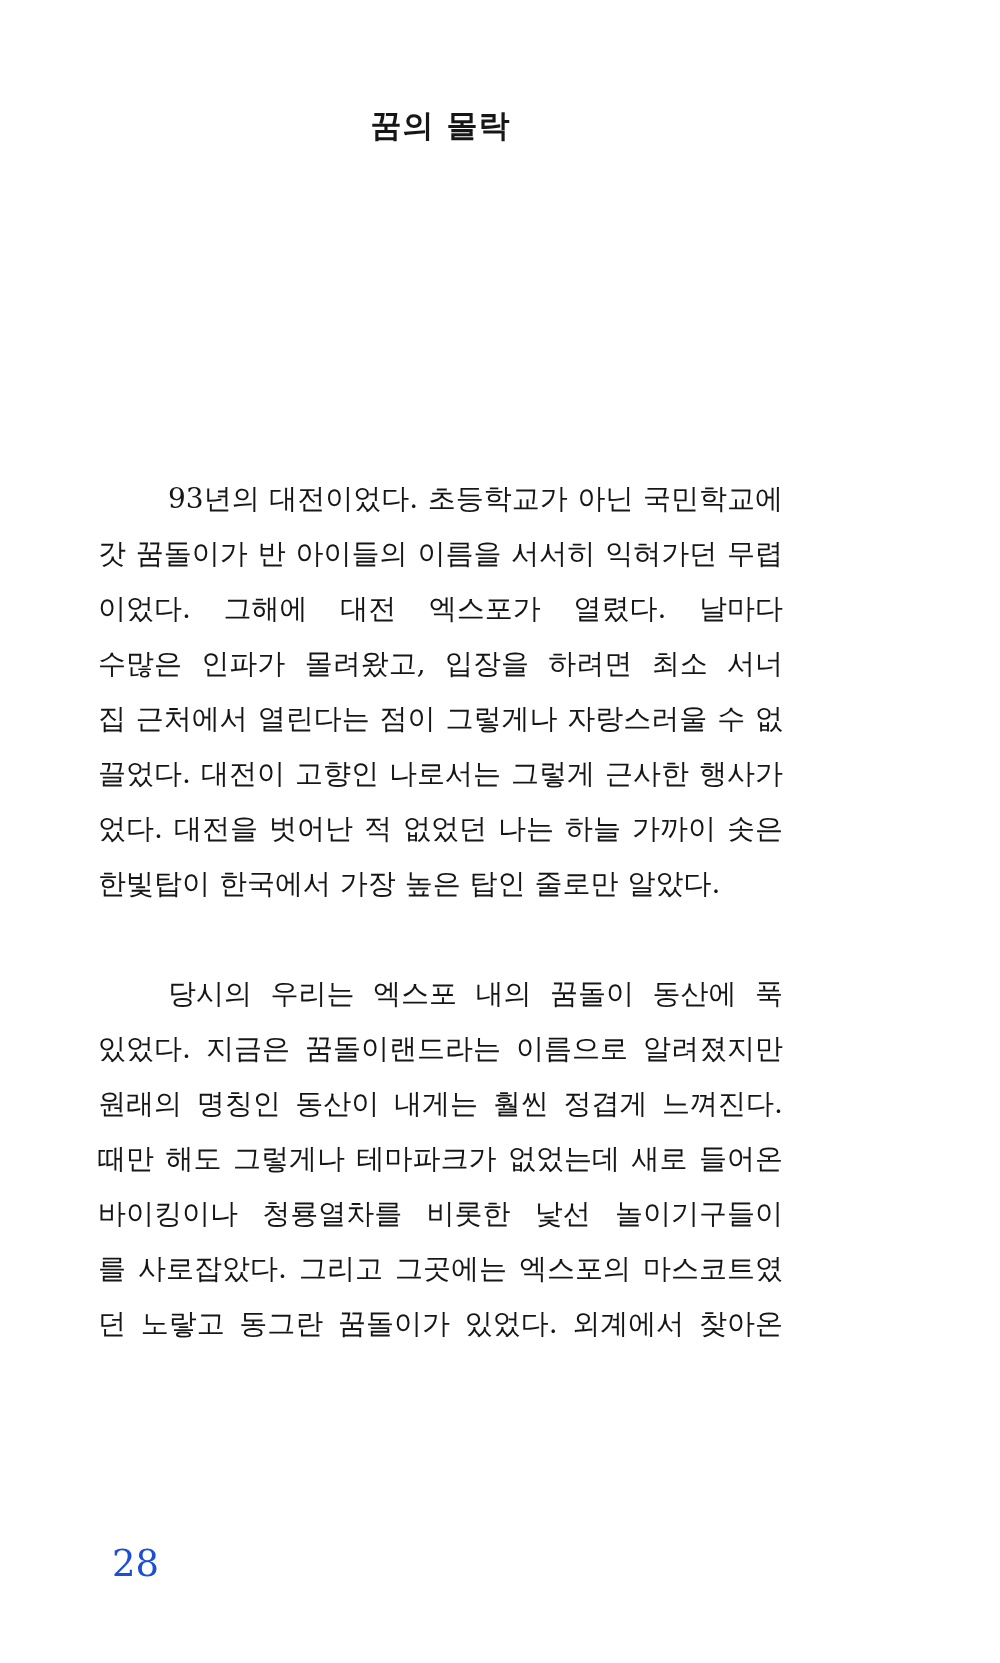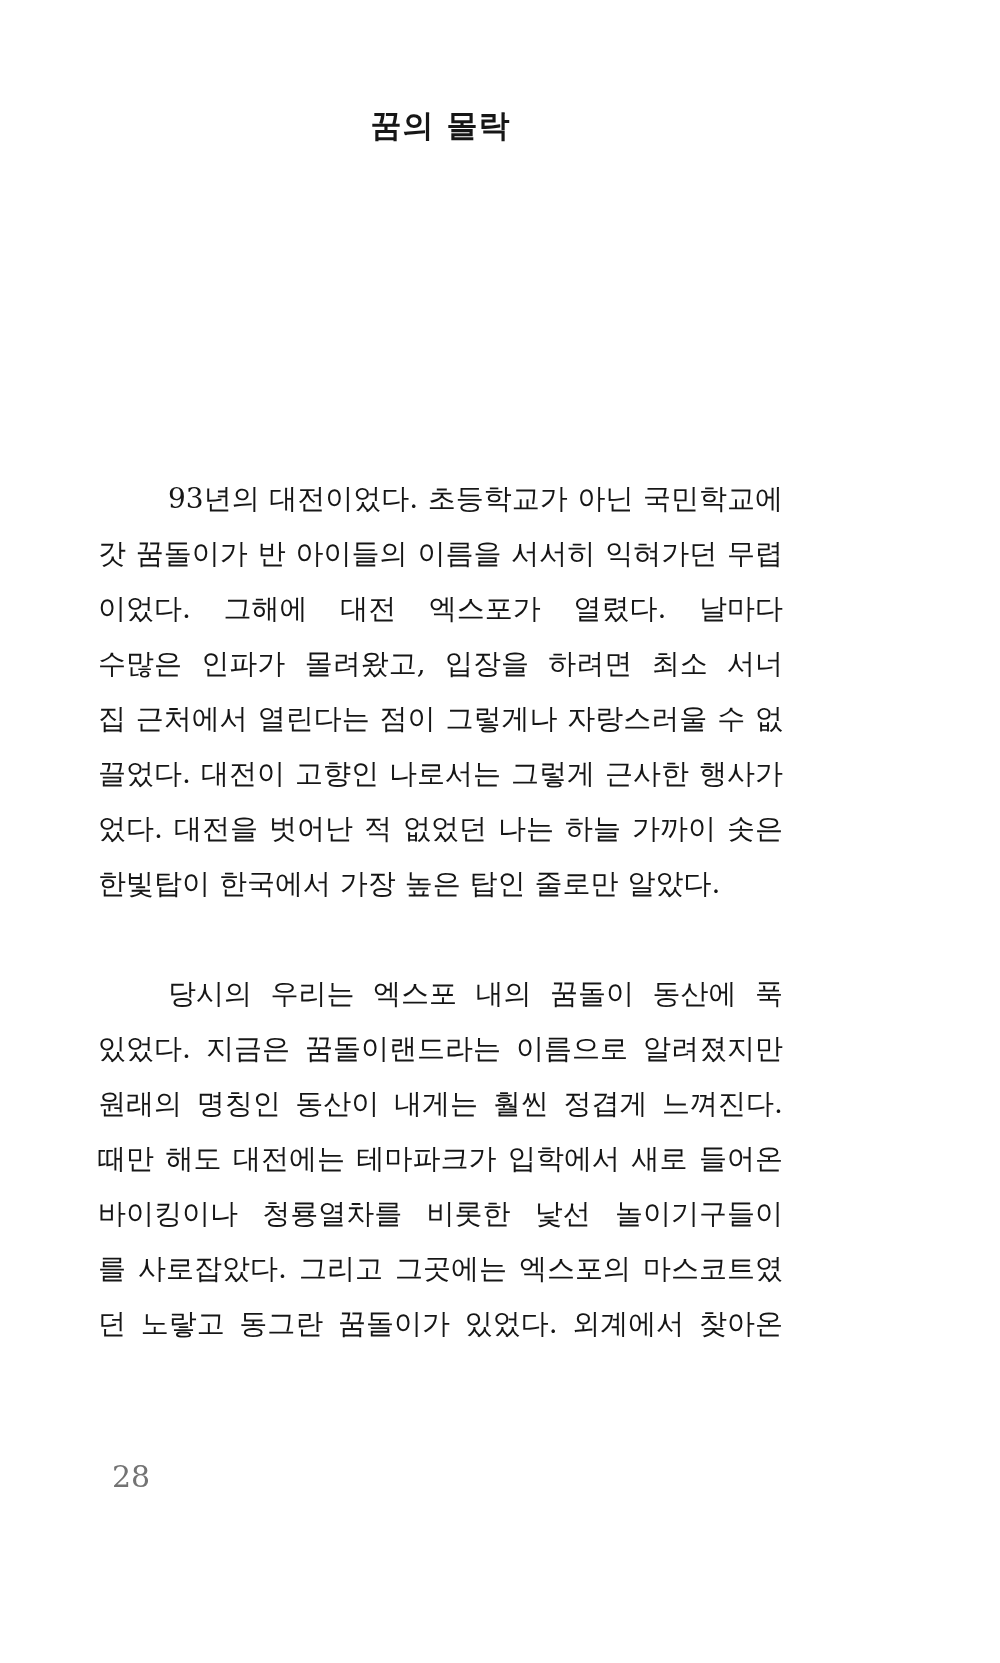--- a/index.html
+++ b/index.html
@@ -48,24 +48,24 @@
   }
   .text-line.indent {
     padding-left: 70px;
   }
   .text-line.flush-end {
     text-align-last: left;
   }
   .page-number {
     position: absolute;
     left: 112px;
-    top: 1460px;
-    font-size: 30px;
+    top: 1547px;
+    font-size: 37px;
     line-height: 34px;
-    color: #737373;
+    color: #1d4ed8;
   }
 </style>
 </head>
 <body>
 
 <div class="book-page">
 
   <h1 class="chapter-title">꿈의 몰락</h1>
 
   <div class="body-text">
@@ -78,21 +78,21 @@
       <span class="text-line">집 근처에서 열린다는 점이 그렇게나 자랑스러울 수 없</span>
       <span class="text-line">끌었다. 대전이 고향인 나로서는 그렇게 근사한 행사가</span>
       <span class="text-line">었다. 대전을 벗어난 적 없었던 나는 하늘 가까이 솟은</span>
       <span class="text-line flush-end">한빛탑이 한국에서 가장 높은 탑인 줄로만 알았다.</span>
     </div>
 
     <div class="paragraph">
       <span class="text-line indent">당시의 우리는 엑스포 내의 꿈돌이 동산에 푹 빠져</span>
       <span class="text-line">있었다. 지금은 꿈돌이랜드라는 이름으로 알려졌지만</span>
       <span class="text-line">원래의 명칭인 동산이 내게는 훨씬 정겹게 느껴진다. 그</span>
-      <span class="text-line">때만 해도 대전에는 테마파크가 입학에서 새로 들어온</span>
+      <span class="text-line">때만 해도 그렇게나 테마파크가 없었는데 새로 들어온</span>
       <span class="text-line">바이킹이나 청룡열차를 비롯한 낯선 놀이기구들이 우리</span>
       <span class="text-line">를 사로잡았다. 그리고 그곳에는 엑스포의 마스코트였</span>
       <span class="text-line">던 노랗고 동그란 꿈돌이가 있었다. 외계에서 찾아온 꿈</span>
     </div>
 
   </div>
 
   <div class="page-number">28</div>
 
 </div>

